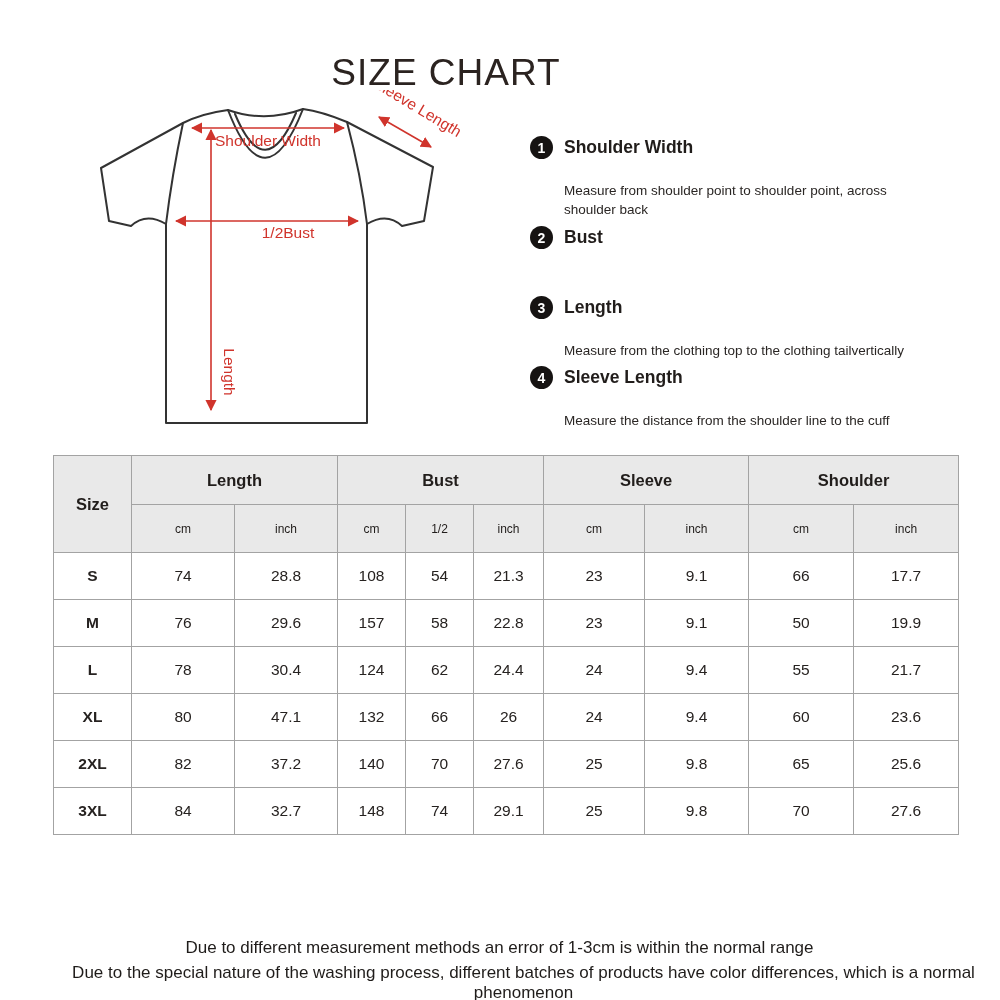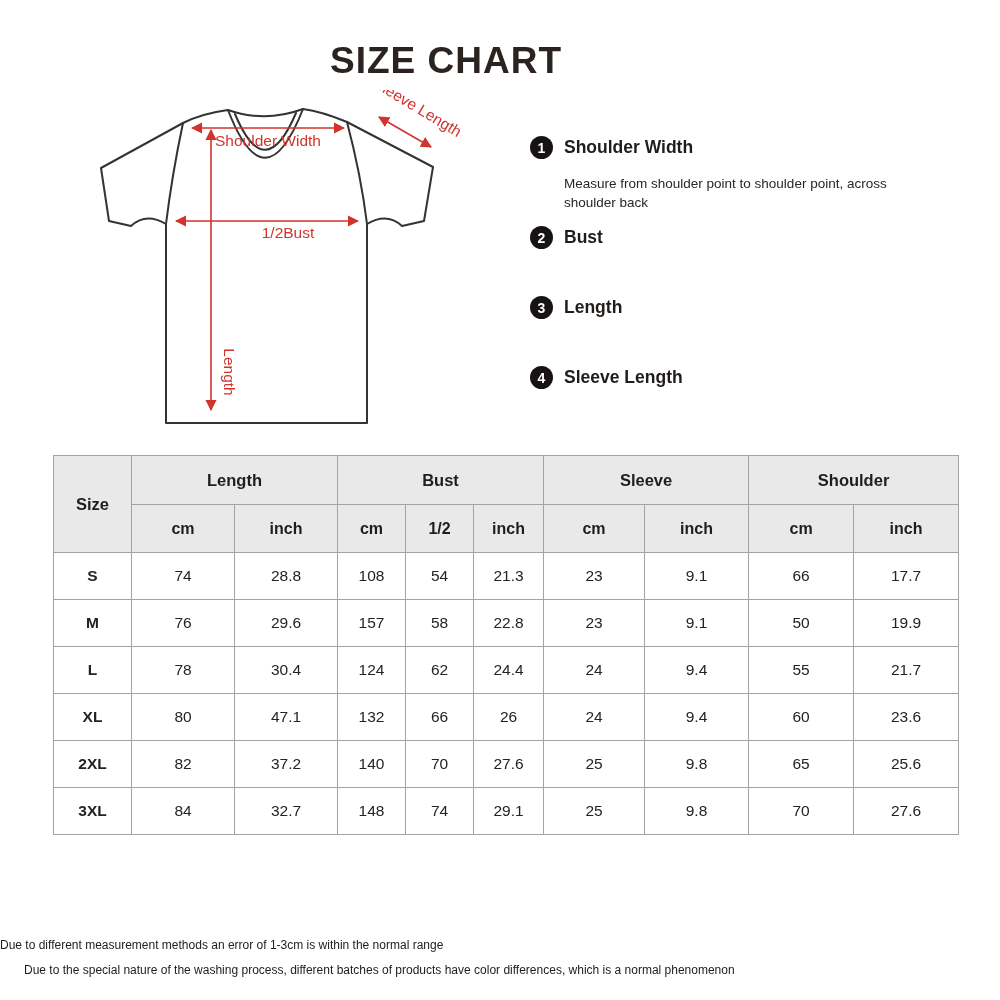--- a/index.html
+++ b/index.html
@@ -1,53 +1,53 @@
 <!DOCTYPE html>
 <html style="--accent: #d0342c;"><head>
 <meta charset="utf-8">
 <style>
   html,body{margin:0;padding:0;}
   body{
     width:1000px;height:1000px;position:relative;background:#ffffff;
     font-family:"Liberation Sans",sans-serif;color:#262220;overflow:hidden;
   }
   .page-title{
-    position:absolute;top:40px;left:0;width:892px;text-align:center;
-    font-size:37px;font-weight:bold;letter-spacing:1px;color:#2b2320;
+    position:absolute;top:52px;left:0;width:892px;text-align:center;
+    font-size:37px;font-weight:normal;letter-spacing:1px;color:#2b2320;
   }
   .diagram-svg{position:absolute;left:60px;top:90px;}
   .shirt-outline{fill:#ffffff;stroke:#333333;stroke-width:2;stroke-linejoin:round;}
   .shirt-line{fill:none;stroke:#333333;stroke-width:2;stroke-linecap:round;}
   .measure-arrow{stroke:var(--accent);stroke-width:1.6;fill:none;}
   .measure-label{fill:var(--accent);font-size:15.5px;font-family:"Liberation Sans",sans-serif;}
   .guide{position:absolute;left:530px;top:0;width:430px;height:440px;}
   .guide-item{position:absolute;left:0;}
   .g1{top:136px}.g2{top:226px}.g3{top:296px}.g4{top:366px}
   .guide-head{display:flex;align-items:center;gap:11px;}
   .badge{
     width:23px;height:23px;border-radius:50%;background:#161312;color:#ffffff;
     font-size:14px;font-weight:bold;display:flex;align-items:center;justify-content:center;
     flex:0 0 23px;
   }
   .guide-title{font-size:17.5px;font-weight:bold;color:#211d1b;}
-  .guide-desc{margin:15px 0 0 34px;font-size:13.5px;line-height:1.42;color:#2a2624;}
+  .guide-desc{margin:22px 0 0 34px;font-size:13.5px;line-height:1.42;color:#2a2624;}
   .w-narrow{width:330px}
   .w-wide{width:420px}
   table.size{
     position:absolute;left:53px;top:455px;width:905px;
     border-collapse:collapse;table-layout:fixed;
   }
   .size th,.size td{border:1px solid #a3a3a3;text-align:center;padding:0;}
   .size thead th{background:#e9e9e9;color:#211d1b;}
   .size thead tr.group-row th{height:48px;font-size:16.5px;font-weight:bold;}
-  .size thead tr.unit-row th{height:47px;font-size:16px;font-weight:bold;margin-top:12px;}
+  .size thead tr.unit-row th{height:47px;font-size:12px;font-weight:normal;margin-top:12px;}
   .size thead th.corner{font-size:17px;margin-top:27px;}
   .size tbody td{height:46px;font-size:15.5px;background:#ffffff;}
   .size tbody td.size-col{font-weight:bold;}
-  .note{position:absolute;left:0;width:999px;font-size:12px;color:#1f1c1a;}
+  .note{position:absolute;left:0;width:999px;text-align:center;font-size:17px;color:#1f1c1a;}
   .note-1{top:938px;}
   .note-2{top:963px;padding-left:24px;}
 </style>
 </head>
 <body>
 
 <div class="page-title">SIZE CHART</div>
 
 <svg class="diagram-svg" width="460" height="345" viewBox="0 0 460 345">
   <defs>
@@ -89,26 +89,28 @@
     <div class="guide-head">
       <div class="badge">2</div>
       <div class="guide-title">Bust</div>
     </div>
   </div>
   <div class="guide-item g3">
     <div class="guide-head">
       <div class="badge">3</div>
       <div class="guide-title">Length</div>
     </div>
+    <div class="guide-desc w-wide">Measure from the clothing top to the clothing tailvertically</div>
   </div>
   <div class="guide-item g4">
     <div class="guide-head">
       <div class="badge">4</div>
       <div class="guide-title">Sleeve Length</div>
     </div>
+    <div class="guide-desc w-wide">Measure the distance from the shoulder line to the cuff</div>
   </div>
 </div>
 
 <table class="size">
   <colgroup>
     <col style="width:78px">
       <col style="width:103px">
       <col style="width:103px">
     <col style="width:68px">
       <col style="width:68px">

